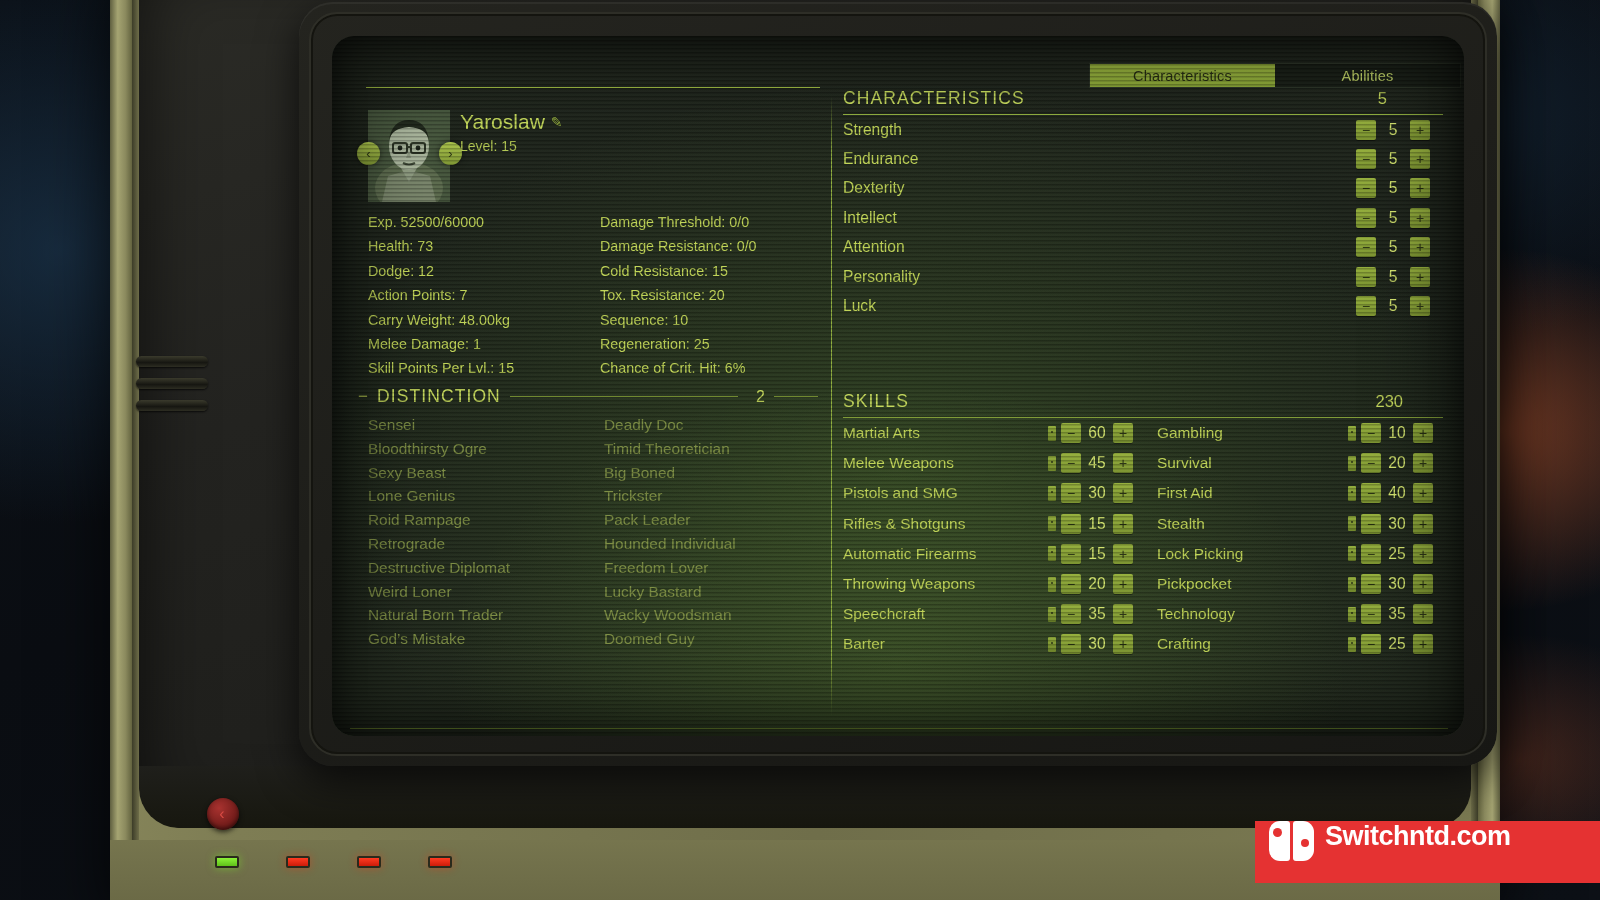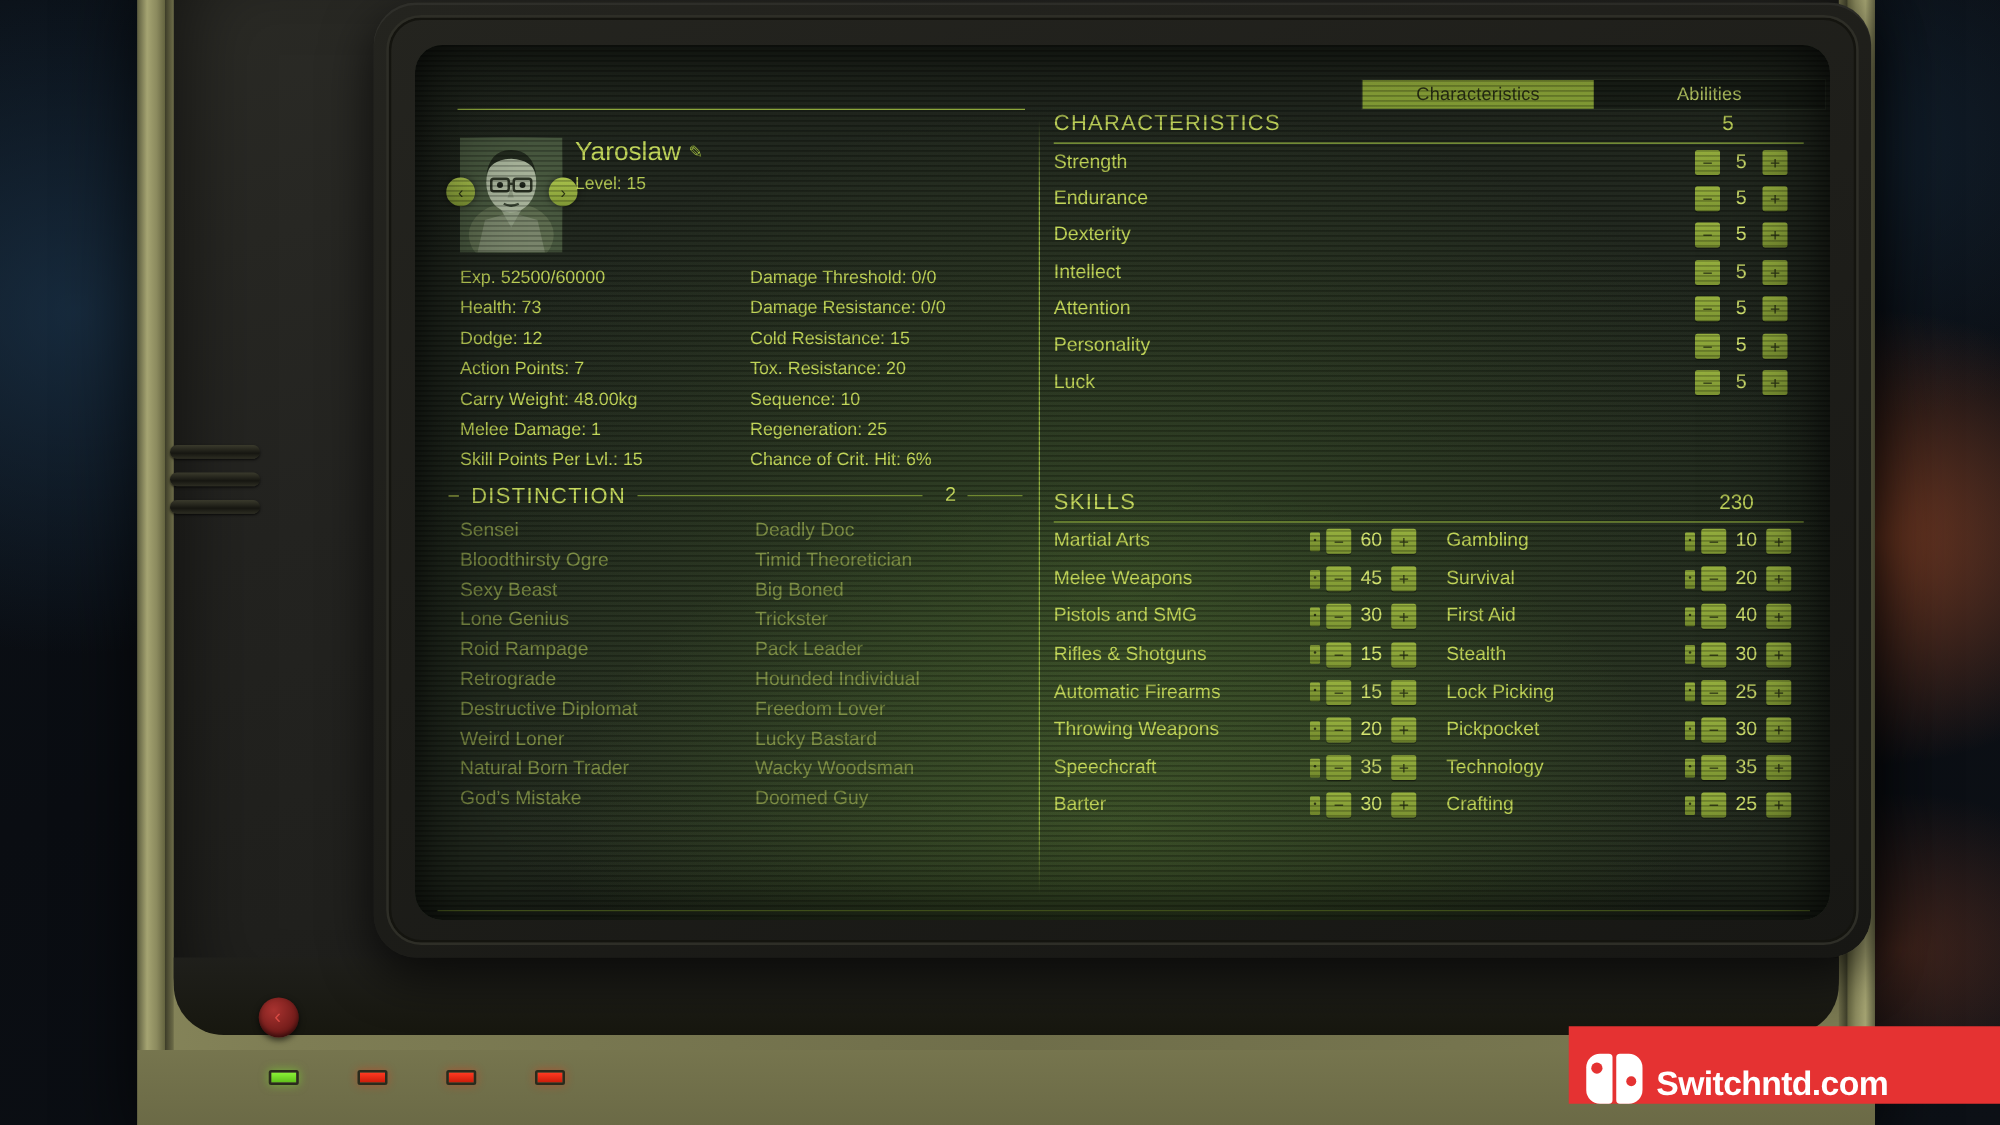--- a/index.html
+++ b/index.html
@@ -201,21 +201,21 @@
   .led.red   { background:linear-gradient(180deg,#ff3b22,#cc1c0a); box-shadow:0 0 8px rgba(230,50,20,.45); }
 
   
   .lowerlip { position:absolute; left:29px; top:786px; width:1332px; height:62px;
     background:linear-gradient(180deg,#1f1f1b,#17170f);
     border-radius:0 0 40px 40px; }
 
   
   .watermark {
     position:absolute; left:1255px; top:821px; width:345px; height:62px;
-    background:#e53232; display:flex; align-items:flex-end; gap:11px; padding-left:14px;
+    background:#e53232; display:flex; align-items:flex-start; gap:11px; padding-left:14px;
   }
   .switch-logo { display:flex; gap:3px; }
   .joy { width:21px; height:40px; background:#fff; position:relative; }
   .joy.l { border-radius:11px 3px 3px 11px; }
   .joy.r { border-radius:3px 11px 11px 3px; }
   .joy.l:after { content:""; position:absolute; left:4px; top:7px; width:9px; height:9px; border-radius:50%; background:#e53232; }
   .joy.r:after { content:""; position:absolute; left:8px; top:18px; width:8px; height:8px; border-radius:50%; background:#e53232; }
   .wm-text { font-size:27px; font-weight:bold; color:#fff; font-family:"Liberation Sans", sans-serif; letter-spacing:-.5px; }
 </style>
 </head>

